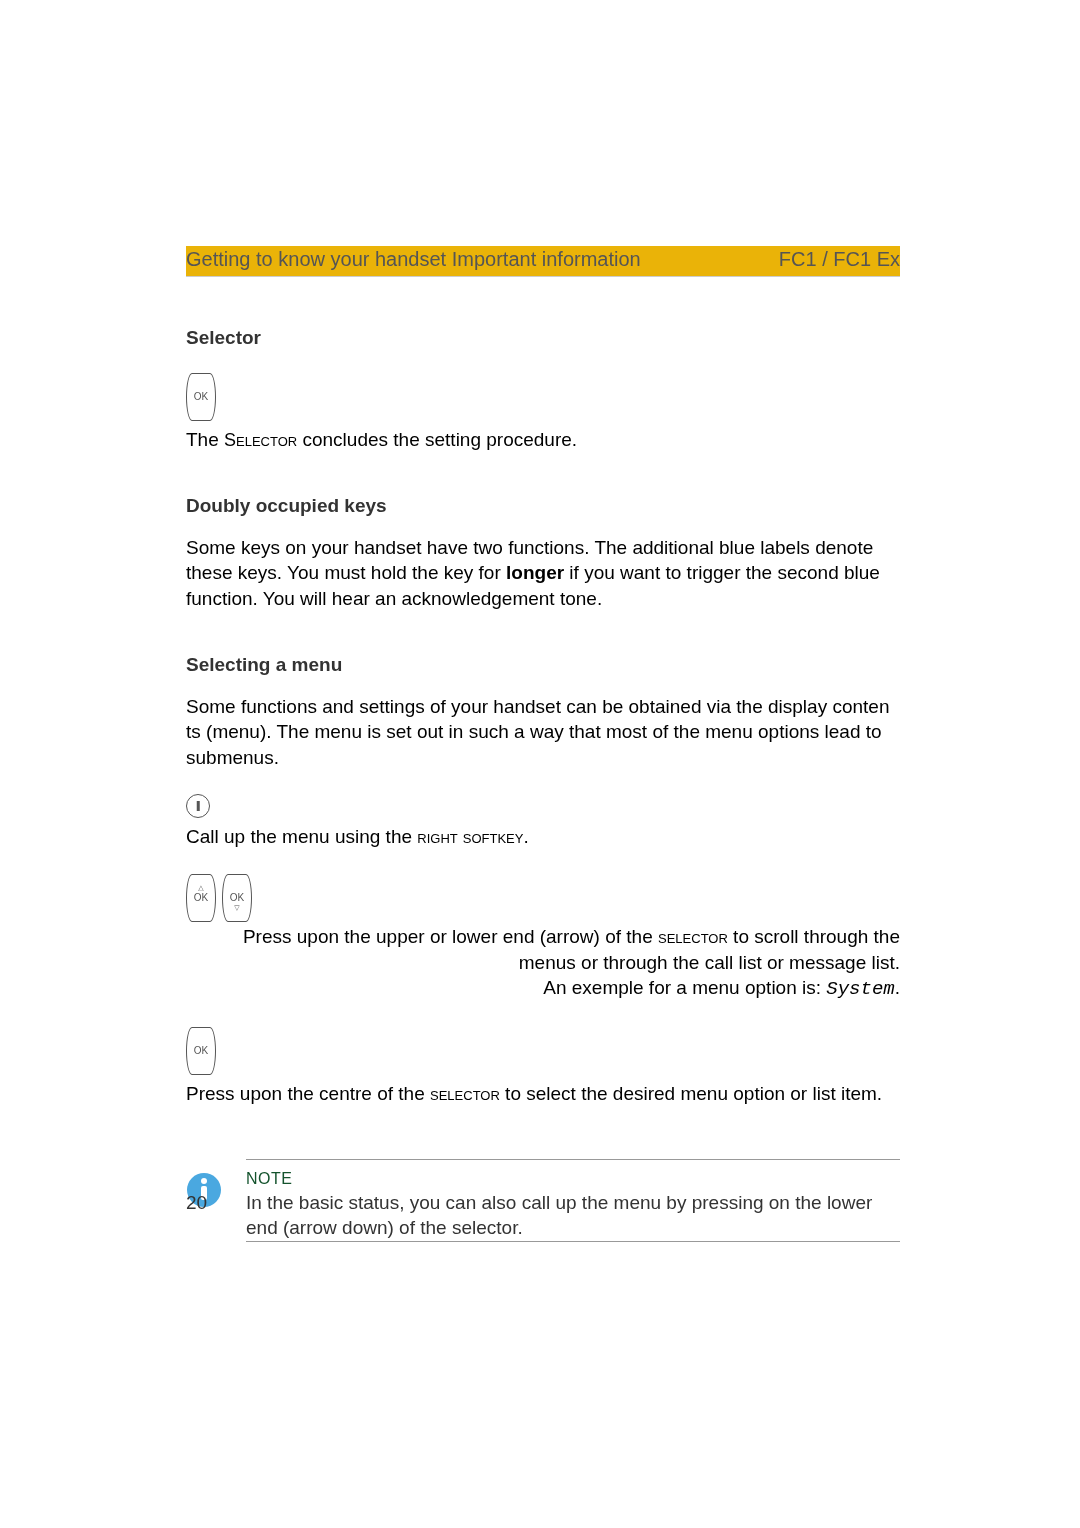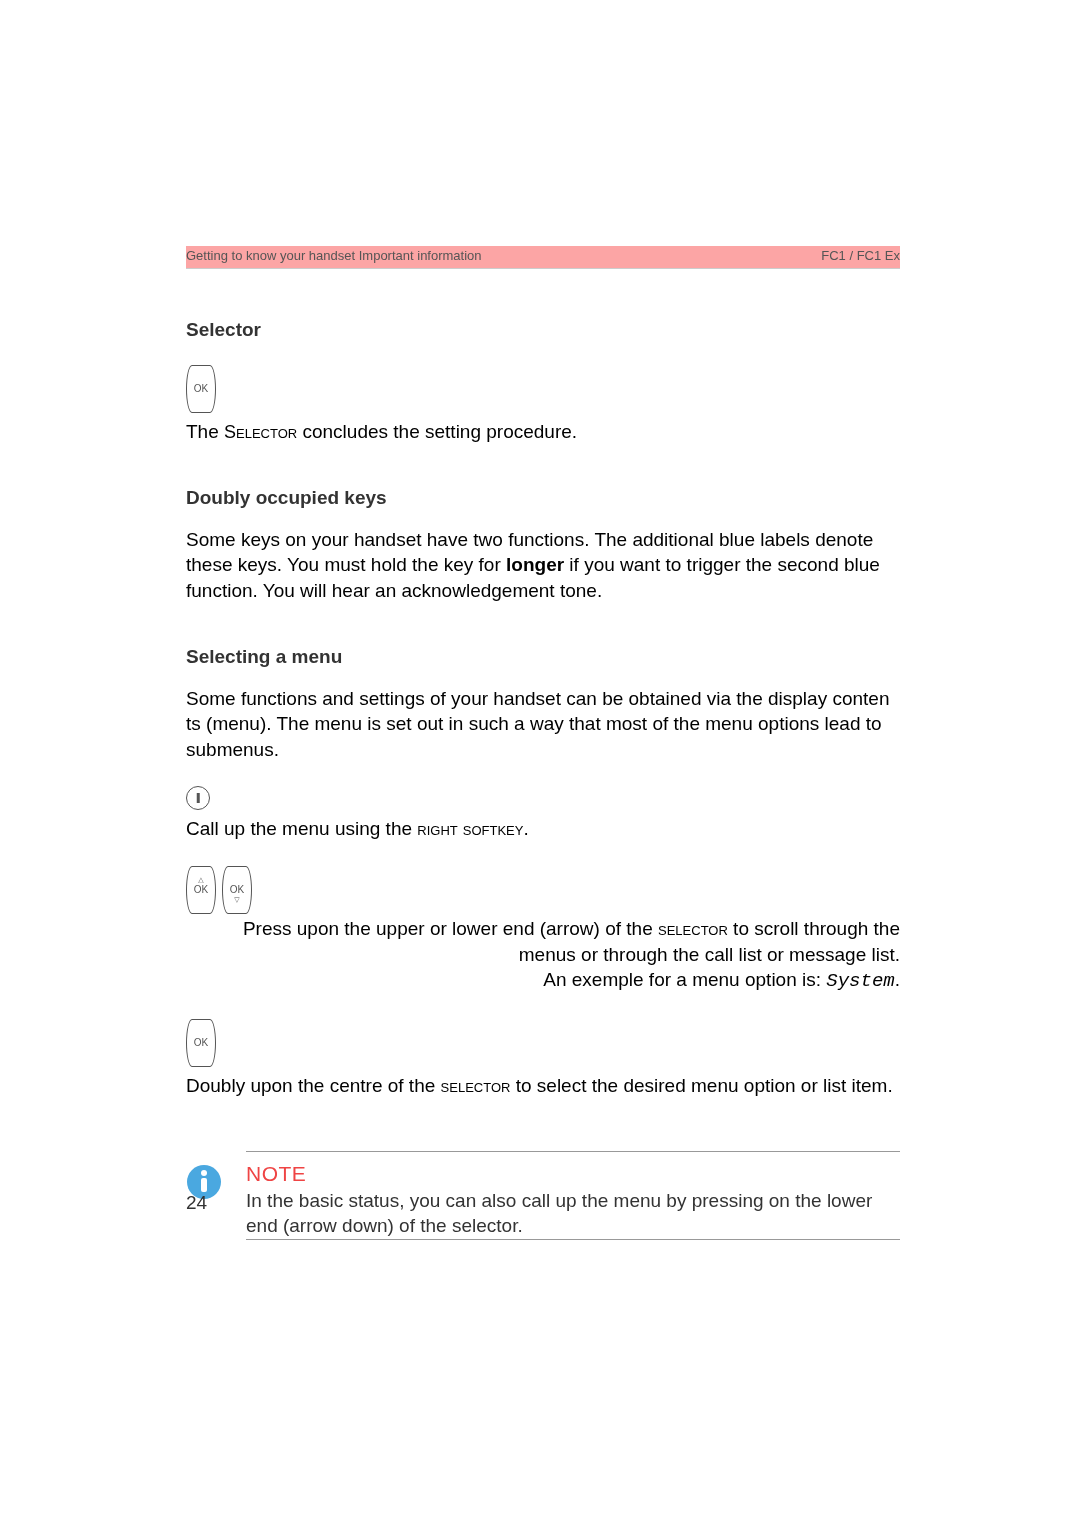--- a/index.html
+++ b/index.html
@@ -14,23 +14,23 @@
       height: 1528px;
       position: relative;
       color: #333333;
     }
     .page {
       padding: 246px 180px 0 186px;
     }
     .header-row {
       display: flex;
       justify-content: space-between;
-      font-size: 13px;
+      font-size: 20px;
       color: #555555;
-      background: #fca5a5;
+      background: #eab308;
       border-bottom: 1px solid #ccc;
       padding: 2px 0 5px 0;
     }
     .section-heading {
       font-weight: bold;
       font-size: 19px;
       color: #333333;
       margin-top: 42px;
       margin-bottom: 0;
     }
@@ -139,22 +139,22 @@
     }
     .note-content {
       flex: 1;
     }
     .note-content hr {
       border: none;
       border-top: 1px solid #999;
       margin: 0;
     }
     .note-label {
-      font-size: 21px;
-      color: #ef4444;
+      font-size: 16px;
+      color: #14532d;
       letter-spacing: 0.5px;
       margin-top: 10px;
       margin-bottom: 2px;
     }
     .note-body {
       font-size: 19px;
       line-height: 1.35;
       color: #333;
     }
     .page-number {
@@ -219,34 +219,34 @@
     <span>Press upon the upper or lower end (arrow) of the </span><span class="small-caps">selector</span><span> to scroll through the menus or through the call list or message list.</span><br>
     <span>An exemple for a menu option is: </span><span class="mono">System</span><span>.</span>
   </p>
 
   <div class="icon-row-single">
     <span class="icon-ok">
       <span class="ok-label">OK</span>
     </span>
   </div>
   <p class="body-text center-text">
-    <span>Doubly upon the centre of the </span><span class="small-caps">selector</span><span> to select the desired menu option or list item.</span>
+    <span>Press upon the centre of the </span><span class="small-caps">selector</span><span> to select the desired menu option or list item.</span>
   </p>
 
   <div class="note-block">
     <div class="note-info-icon">
       <svg class="note-info-svg" viewBox="0 0 36 36">
         <circle cx="18" cy="18" r="17" fill="#4aa8e0"></circle>
         <circle cx="18" cy="9" r="3" fill="#ffffff"></circle>
         <rect x="15" y="14" width="6" height="14" rx="2" fill="#ffffff"></rect>
       </svg>
     </div>
     <div class="note-content">
       <hr>
       <div class="note-label">NOTE</div>
       <div class="note-body">In the basic status, you can also call up the menu by pressing on the lower end (arrow down) of the selector.</div>
       <hr>
     </div>
   </div>
 
 </div>
 
-<div class="page-number">24</div>
+<div class="page-number">20</div>
 
 </body></html>

